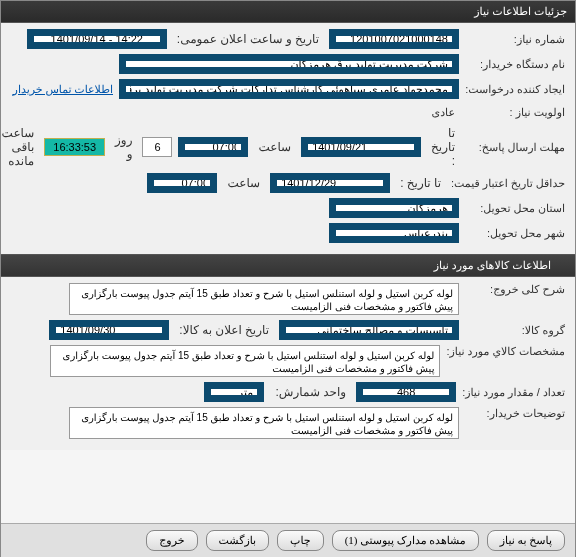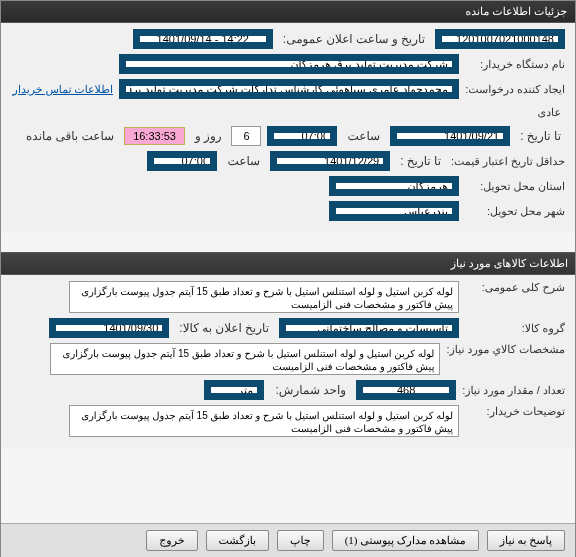--- a/index.html
+++ b/index.html
@@ -25,25 +25,24 @@
     .title-bar {
       background: linear-gradient(to bottom, #3a3a3a, #2a2a2a);
       color: #fff;
       padding: 4px 8px;
       font-size: 11px;
       border-bottom: 1px solid #555;
     }
     .section-header {
       background: linear-gradient(to bottom, #444, #333);
       color: #fff;
-      padding: 4px 7px;
+      padding: 4px 24px;
       font-size: 11px;
       border-top: 1px solid #555;
       border-bottom: 1px solid #555;
-      margin-top: 20px;
     }
     .form-area {
       padding: 6px 10px;
       background: #f0f0f0;
     }
     .form-row {
       display: flex;
       align-items: center;
       margin-bottom: 5px;
       gap: 6px;
@@ -70,21 +69,21 @@
       text-align: right;
     }
     .input-wide {
       width: 340px;
     }
     .input-med {
       width: 130px;
     }
     .input-date {
       width: 120px;
-      text-align: right;
+      text-align: left;
       direction: ltr;
     }
     .input-time {
       width: 70px;
       text-align: center;
       direction: ltr;
       padding-left: 27px;
     }
     .input-num {
       width: 100px;
@@ -110,21 +109,21 @@
       background: #fff;
       border: 1px solid #999;
       padding: 2px 6px;
       min-width: 30px;
       text-align: center;
       display: inline-block;
       height: 20px;
       line-height: 15px;
     }
     .time-remain {
-      background: #f9a8d4;
+      background: #14b8a6;
       border: 1px solid #c0b050;
       padding: 2px 8px;
       text-align: center;
       direction: ltr;
       font-size: 11px;
     }
     .link-btn {
       color: #0055aa;
       font-size: 11px;
       cursor: pointer;
@@ -144,61 +143,64 @@
       gap: 8px;
       justify-content: flex-start;
     }
     .btn {
       background: linear-gradient(to bottom, #fafafa, #ddd);
       border: 1px solid #888;
       padding: 3px 12px;
       font-size: 11px;
       font-family: Tahoma;
       cursor: pointer;
-      border-radius: 2px;
+      border-radius: 8px;
     }
     .readonly-text {
       color: #333;
       font-size: 11px;
       padding: 2px 4px;
     }
   </style>
 </head>
 <body>
 
 <div class="window">
 
   <div class="title-bar">
-    <span>جزئیات اطلاعات مانده</span>
+    <span>جزئیات اطلاعات نیاز</span>
   </div>
 
   <div class="form-area">
 
     <div class="form-row">
+      <span class="label">شماره نیاز:</span>
       <input type="text" class="input-box input-med" readonly="" value="1201007021000148" style="">
       <span class="label-sm">تاریخ و ساعت اعلان عمومی:</span>
       <input type="text" class="input-box" style="width: 140px; direction: ltr; text-align: center;" readonly="" value="1401/09/14 - 14:22">
     </div>
 
     <div class="form-row">
       <span class="label">نام دستگاه خریدار:</span>
       <input type="text" class="input-box input-wide" readonly="" value="شرکت مدیریت تولید برق هرمزگان" style="">
     </div>
 
     <div class="form-row">
       <span class="label">ایجاد کننده درخواست:</span>
       <input type="text" class="input-box input-wide" readonly="" value="محمدجواد عامری سیاهوئی کارشناس تدارکات شرکت مدیریت تولید برق هرمزگان" style="">
       <button class="link-btn">اطلاعات تماس خریدار</button>
     </div>
 
     <div class="form-row">
+      <span class="label">اولویت نیاز :</span>
       <span class="readonly-text">عادی</span>
     </div>
 
     <div class="form-row">
+      <span class="label">مهلت ارسال پاسخ:</span>
       <span class="label-sm">تا تاریخ :</span>
       <input type="text" class="input-box input-date" readonly="" value="1401/09/21" style="">
       <span class="label-sm">ساعت</span>
       <input type="text" class="input-box input-time" readonly="" value="07:00" style="">
       <span class="days-box">6</span>
       <span class="label-sm">روز و</span>
       <span class="time-remain">16:33:53</span>
       <span class="label-sm">ساعت باقی مانده</span>
     </div>
 
@@ -221,21 +223,21 @@
     </div>
   </div>
 
   <div class="section-header">
     <span>اطلاعات کالاهای مورد نیاز</span>
   </div>
 
   <div class="form-area">
 
     <div class="form-row" style="align-items:flex-start">
-      <span class="label">شرح کلی عمومی:</span>
+      <span class="label">شرح کلی خروج:</span>
       <textarea class="textarea-box" readonly="" style="">لوله کربن استیل و لوله استنلس استیل با شرح و تعداد طبق 15 آیتم جدول پیوست بارگزاری پیش فاکتور و مشخصات فنی الزامیست</textarea>
     </div>
 
     <div class="form-row">
       <span class="label">گروه کالا:</span>
       <input type="text" class="input-box" style="width: 180px;" readonly="" value="تاسیسات و مصالح ساختمانی">
       <span class="label-sm" style="min-width:90px">تاریخ اعلان به کالا:</span>
       <input type="text" class="input-box input-date" readonly="" value="1401/09/30" style="">
     </div>
 

